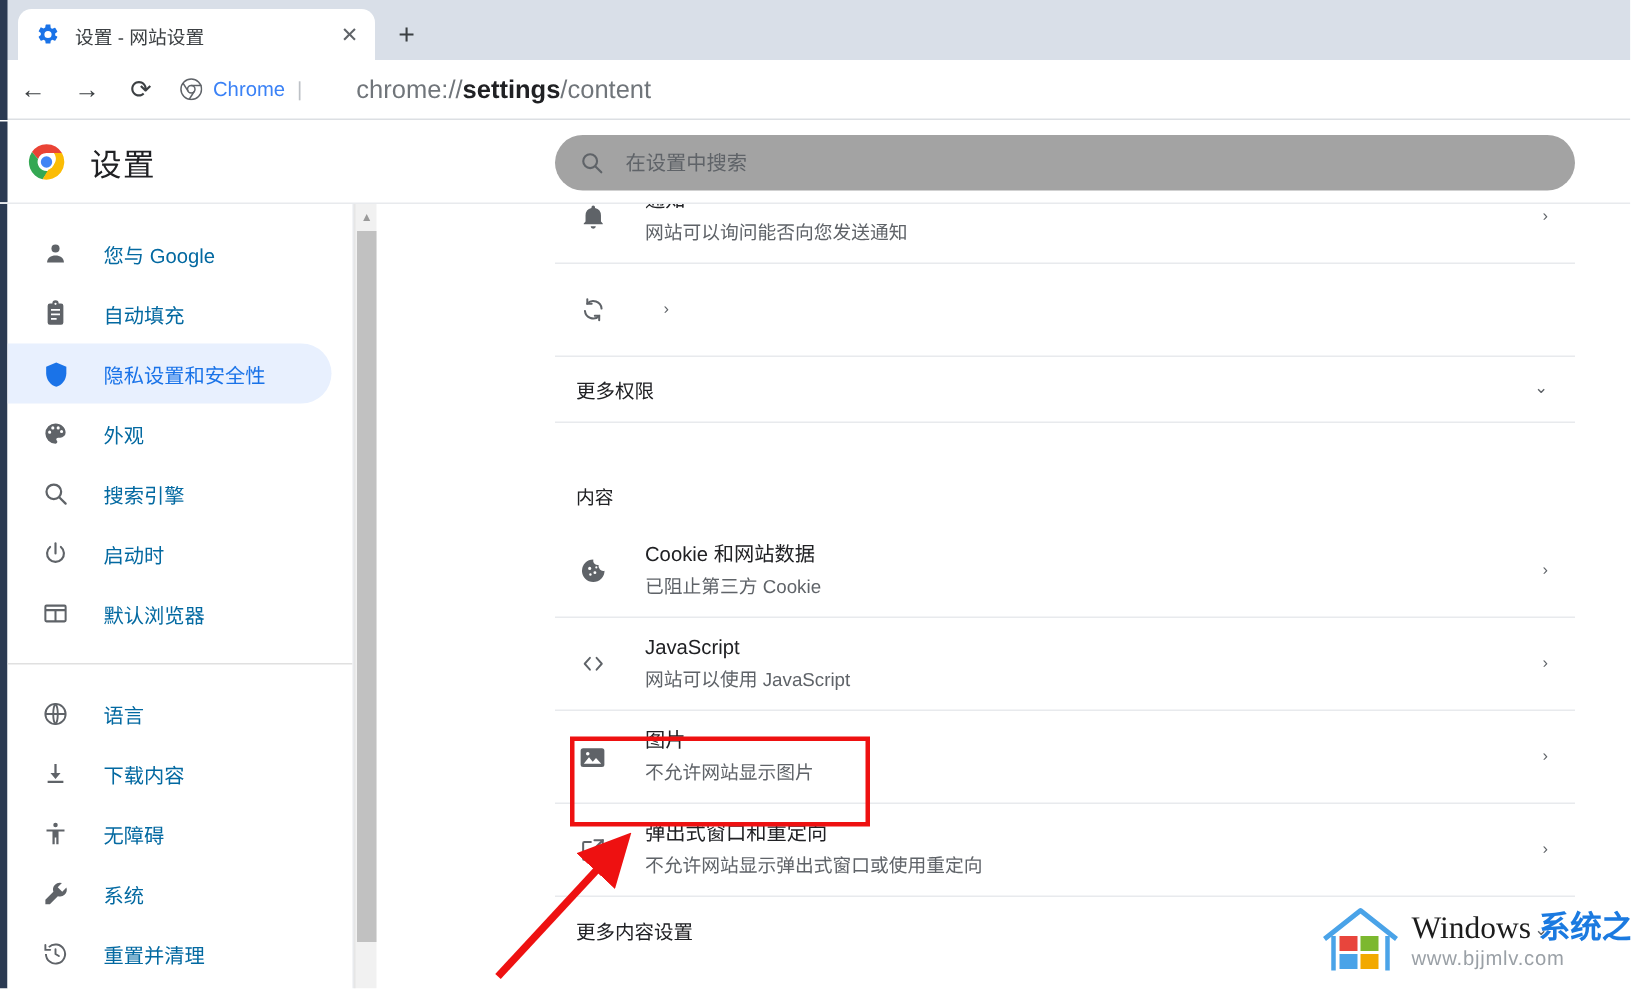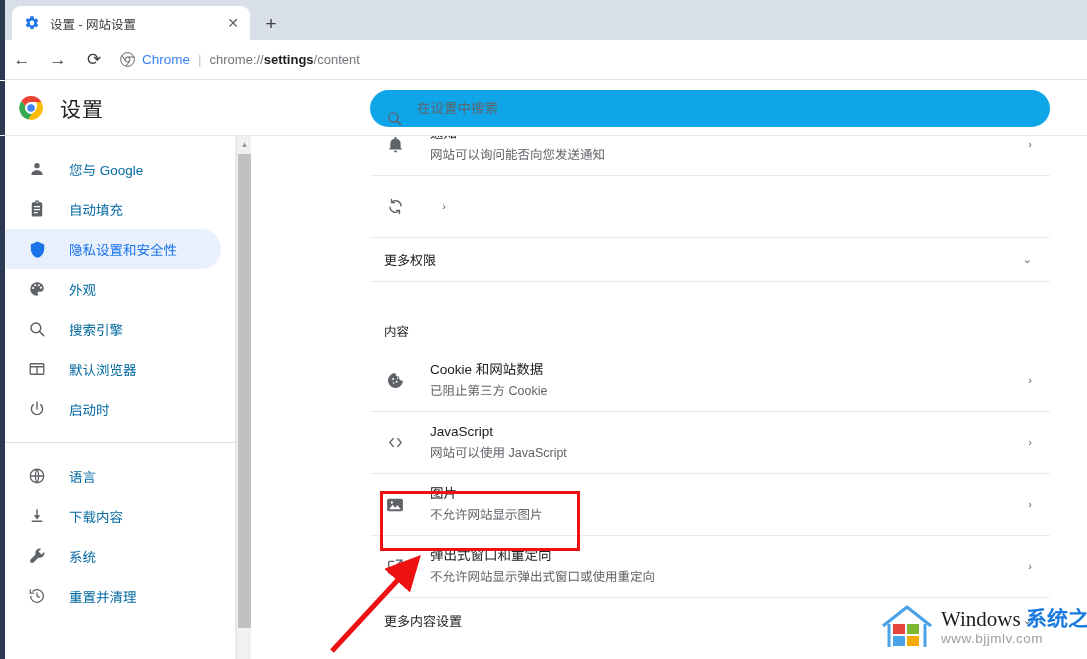--- a/index.html
+++ b/index.html
@@ -64,40 +64,40 @@
   }
   .nav-btn:first-of-type { margin-left: 12px; }
   .omnibox {
     margin-left: 12px; height: 28px; flex: 1 1 auto; margin-right: 14px;
     display: flex; align-items: center;
     font-size: 13.5px; color: #5f6368;
   }
   .omni-chrome-icon { width: 15px; height: 15px; margin-right: 7px; }
   .omni-label { color:#3b82f6; font-size: 13.5px; }
   .omni-sep { color:#bdc1c6; margin: 0 8px; font-size: 13.5px; }
-  .omni-url { font-size: 13px; color:#70757a; white-space: nowrap; }
+  .omni-url { font-size: 17px; color:#70757a; white-space: nowrap; margin-left: 28px; }
   .omni-url b { color:#202124; font-weight: 700; }
 
   
   .settings-header {
     position: absolute; left: 0; top: 81px; width: 1087px; height: 54px;
     background: #ffffff; display: flex; align-items: center;
   }
   .header-left-edge {
     position: absolute; left: 0; top: 0; width: 5px; height: 54px; background:#2b3a52;
   }
   .chrome-logo { margin-left: 18px; width: 26px; height: 26px; flex:0 0 auto; }
   .settings-title {
     margin-left: 16px; font-size: 21px; color: #202124; flex: 0 0 auto;
     letter-spacing: 1px;
   }
   .search-wrap {
     position: absolute; left: 370px; top: 90px; width: 680px; height: 37px;
-    background: #0ea5e9; border-radius: 19px;
-    display: flex; align-items: flex-end;
+    background: #a3a3a3; border-radius: 19px;
+    display: flex; align-items: center;
   }
   .search-icon { margin-left: 16px; width: 17px; height: 17px; flex:0 0 auto; }
   .search-input {
     border: 0; outline: 0; background: transparent;
     margin-left: 14px; font-size: 13.5px; color: #3c4043;
     font-family: inherit; flex: 1 1 auto; height: 100%;
   }
   .search-input::placeholder { color:#5f6368; }
 
   
@@ -314,37 +314,37 @@
             <svg width="18" height="18" viewBox="0 0 24 24" fill="none" stroke="currentColor" stroke-width="2">
                 <circle cx="10.5" cy="10.5" r="6.5"></circle>
                 <path d="M15.5 15.5 L21 21" stroke-linecap="round"></path>
               </svg>
           </span>
           <span>搜索引擎</span>
         </div>
 
         <div class="side-item">
           <span class="ico">
+            <svg width="18" height="18" viewBox="0 0 24 24" fill="none" stroke="currentColor" stroke-width="1.9" stroke-linecap="round">
+                <path d="M12 3v9"></path>
+                <path d="M7.2 6.2a7.5 7.5 0 1 0 9.6 0"></path>
+              </svg>
+          </span>
+          <span>启动时</span>
+        </div>
+
+        <div class="side-item">
+          <span class="ico">
             <svg width="18" height="18" viewBox="0 0 24 24" fill="none" stroke="currentColor" stroke-width="1.8">
                 <rect x="3" y="5" width="18" height="14" rx="1"></rect>
                 <path d="M3 9h18M12 9v10"></path>
               </svg>
           </span>
           <span>默认浏览器</span>
         </div>
-
-        <div class="side-item">
-          <span class="ico">
-            <svg width="18" height="18" viewBox="0 0 24 24" fill="none" stroke="currentColor" stroke-width="1.9" stroke-linecap="round">
-                <path d="M12 3v9"></path>
-                <path d="M7.2 6.2a7.5 7.5 0 1 0 9.6 0"></path>
-              </svg>
-          </span>
-          <span>启动时</span>
-        </div>
       </div>
 
       <div class="side-divider"></div>
 
       <div>
         <div class="side-item">
           <span class="ico">
             <svg width="18" height="18" viewBox="0 0 24 24" fill="none" stroke="currentColor" stroke-width="1.7">
                 <circle cx="12" cy="12" r="9"></circle>
                 <path d="M3 12h18M12 3c2.7 3 2.7 15 0 18M12 3c-2.7 3-2.7 15 0 18"></path>
@@ -356,20 +356,29 @@
         <div class="side-item">
           <span class="ico">
             <svg width="18" height="18" viewBox="0 0 24 24" fill="currentColor">
                 <path d="M11 3h2v8h3.5L12 16.5 7.5 11H11z"></path>
                 <rect x="5" y="18" width="14" height="2"></rect>
               </svg>
           </span>
           <span>下载内容</span>
         </div>
 
+        <div class="side-item">
+          <span class="ico">
+            <svg width="18" height="18" viewBox="0 0 24 24" fill="currentColor">
+                <circle cx="12" cy="4" r="2"></circle>
+                <path d="M4 8h16v1.8h-5.3V21h-2V15h-1.4v6h-2V9.8H4z"></path>
+              </svg>
+          </span>
+          <span>无障碍</span>
+        </div>
 
         <div class="side-item">
           <span class="ico">
             <svg width="18" height="18" viewBox="0 0 24 24" fill="currentColor">
                 <path d="M21.7 6.3 18 10l-4-4 3.7-3.7a6 6 0 0 0-7.6 7.6L3 17v4h4l7.1-7.1a6 6 0 0 0 7.6-7.6z"></path>
               </svg>
           </span>
           <span>系统</span>
         </div>
 

